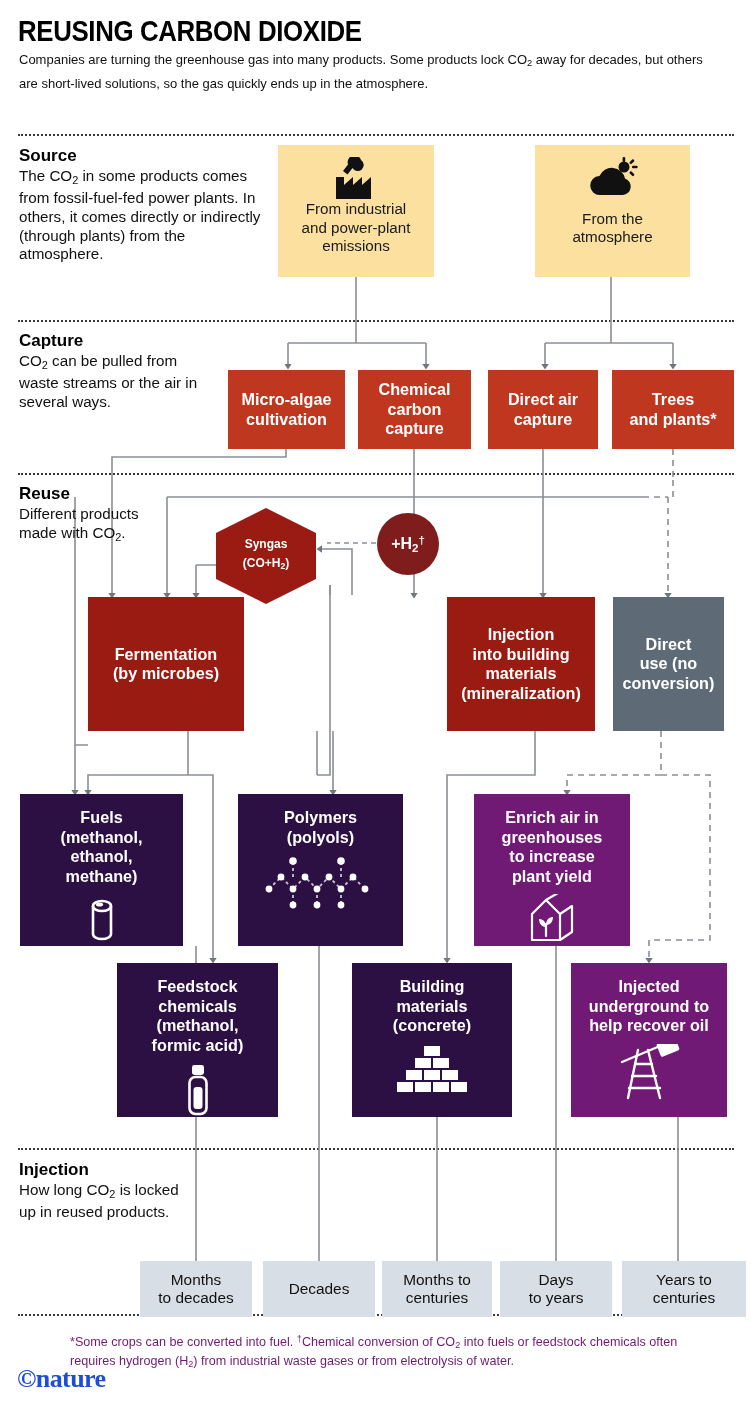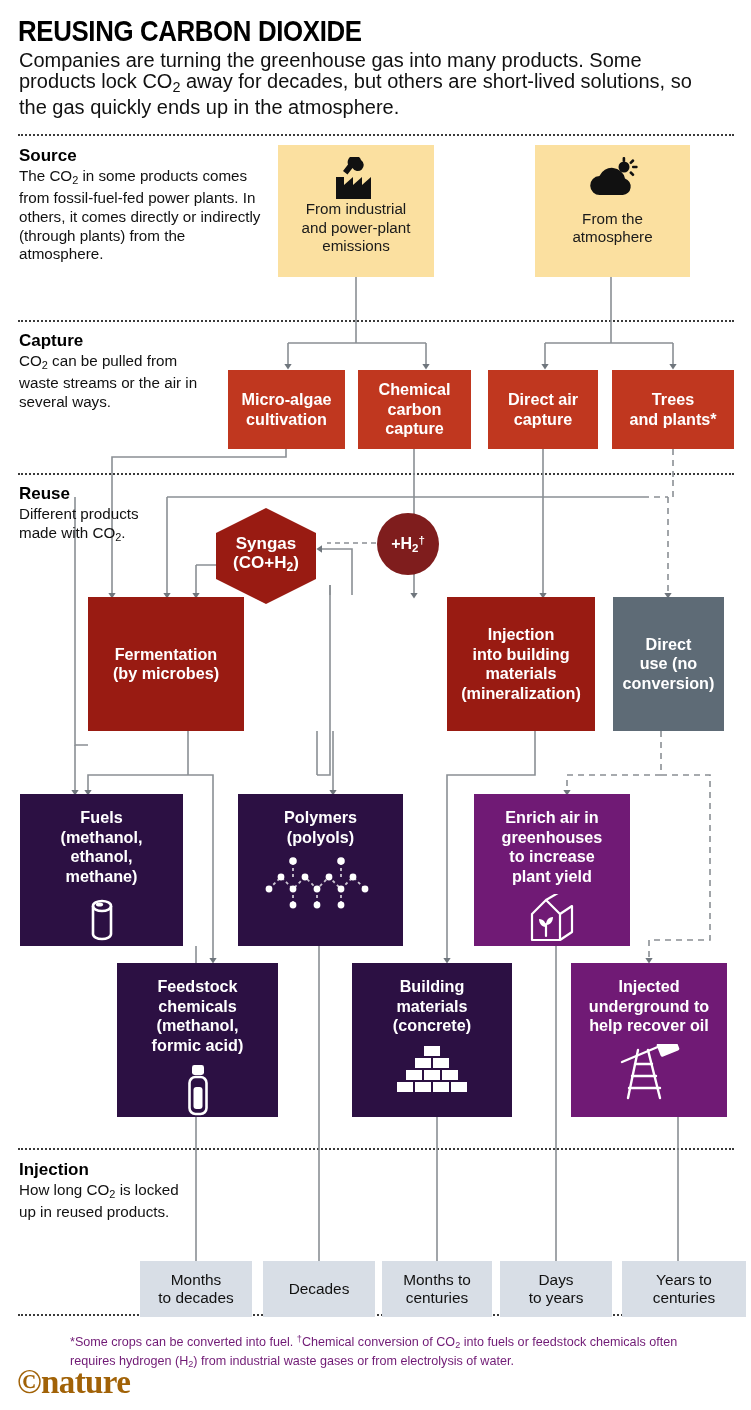--- a/index.html
+++ b/index.html
@@ -14,21 +14,21 @@
   
   .title{
     position:absolute;left:18px;top:14px;
     font-family:"Liberation Sans","DejaVu Sans",sans-serif;
     font-weight:bold;font-size:30px;letter-spacing:-0.4px;
     transform:scaleX(0.86);transform-origin:left center;
     white-space:nowrap;
   }
   .standfirst{
     position:absolute;left:19px;top:50px;width:700px;
-    font-size:20px;line-height:20.5px;color:#111;
+    font-size:13px;line-height:20.5px;color:#111;
   }
 
   
   .rule{
     position:absolute;left:18px;width:716px;height:0;
     border-top:2px dotted #3a3a3a;
   }
 
   
   .sec-h{
@@ -74,41 +74,41 @@
   .life{
     background:#D8DEE6;color:#111;font-weight:normal;
     font-size:15.4px;line-height:18.5px;
   }
 
   
   .hexwrap{position:absolute;}
   .hexwrap .htxt{
     position:absolute;left:0;top:0;width:100%;height:100%;
     display:flex;flex-direction:column;align-items:center;justify-content:center;
-    color:#fff;font-weight:bold;font-size:17px;line-height:19px;text-align:center;
+    color:#fff;font-weight:bold;font-size:12px;line-height:19px;text-align:center;
     white-space:pre-line;
   }
   .h2{
     position:absolute;border-radius:50%;background:#7f1d1d;
     display:flex;align-items:center;justify-content:center;
     color:#fff;font-weight:bold;font-size:16px;
   }
 
   sub{font-size:0.72em;vertical-align:-0.25em;}
   sup{font-size:0.72em;vertical-align:0.42em;}
 
   
   .foot{
     position:absolute;left:70px;top:1331px;width:650px;
     font-size:12.6px;line-height:16.4px;color:#701a75;
   }
   .logo{
     position:absolute;left:17px;top:1364px;
     font-family:"Liberation Serif","DejaVu Serif",serif;
-    font-weight:bold;font-size:33px;color:#a16207;letter-spacing:-0.6px;
+    font-weight:bold;font-size:26px;color:#1d4ed8;letter-spacing:-0.6px;
   }
 </style>
 </head>
 <body>
 
 <div class="stage">
 
   <div class="title">REUSING CARBON DIOXIDE</div>
   <div class="standfirst">
     <span>Companies are turning the greenhouse gas into many products. Some</span>

